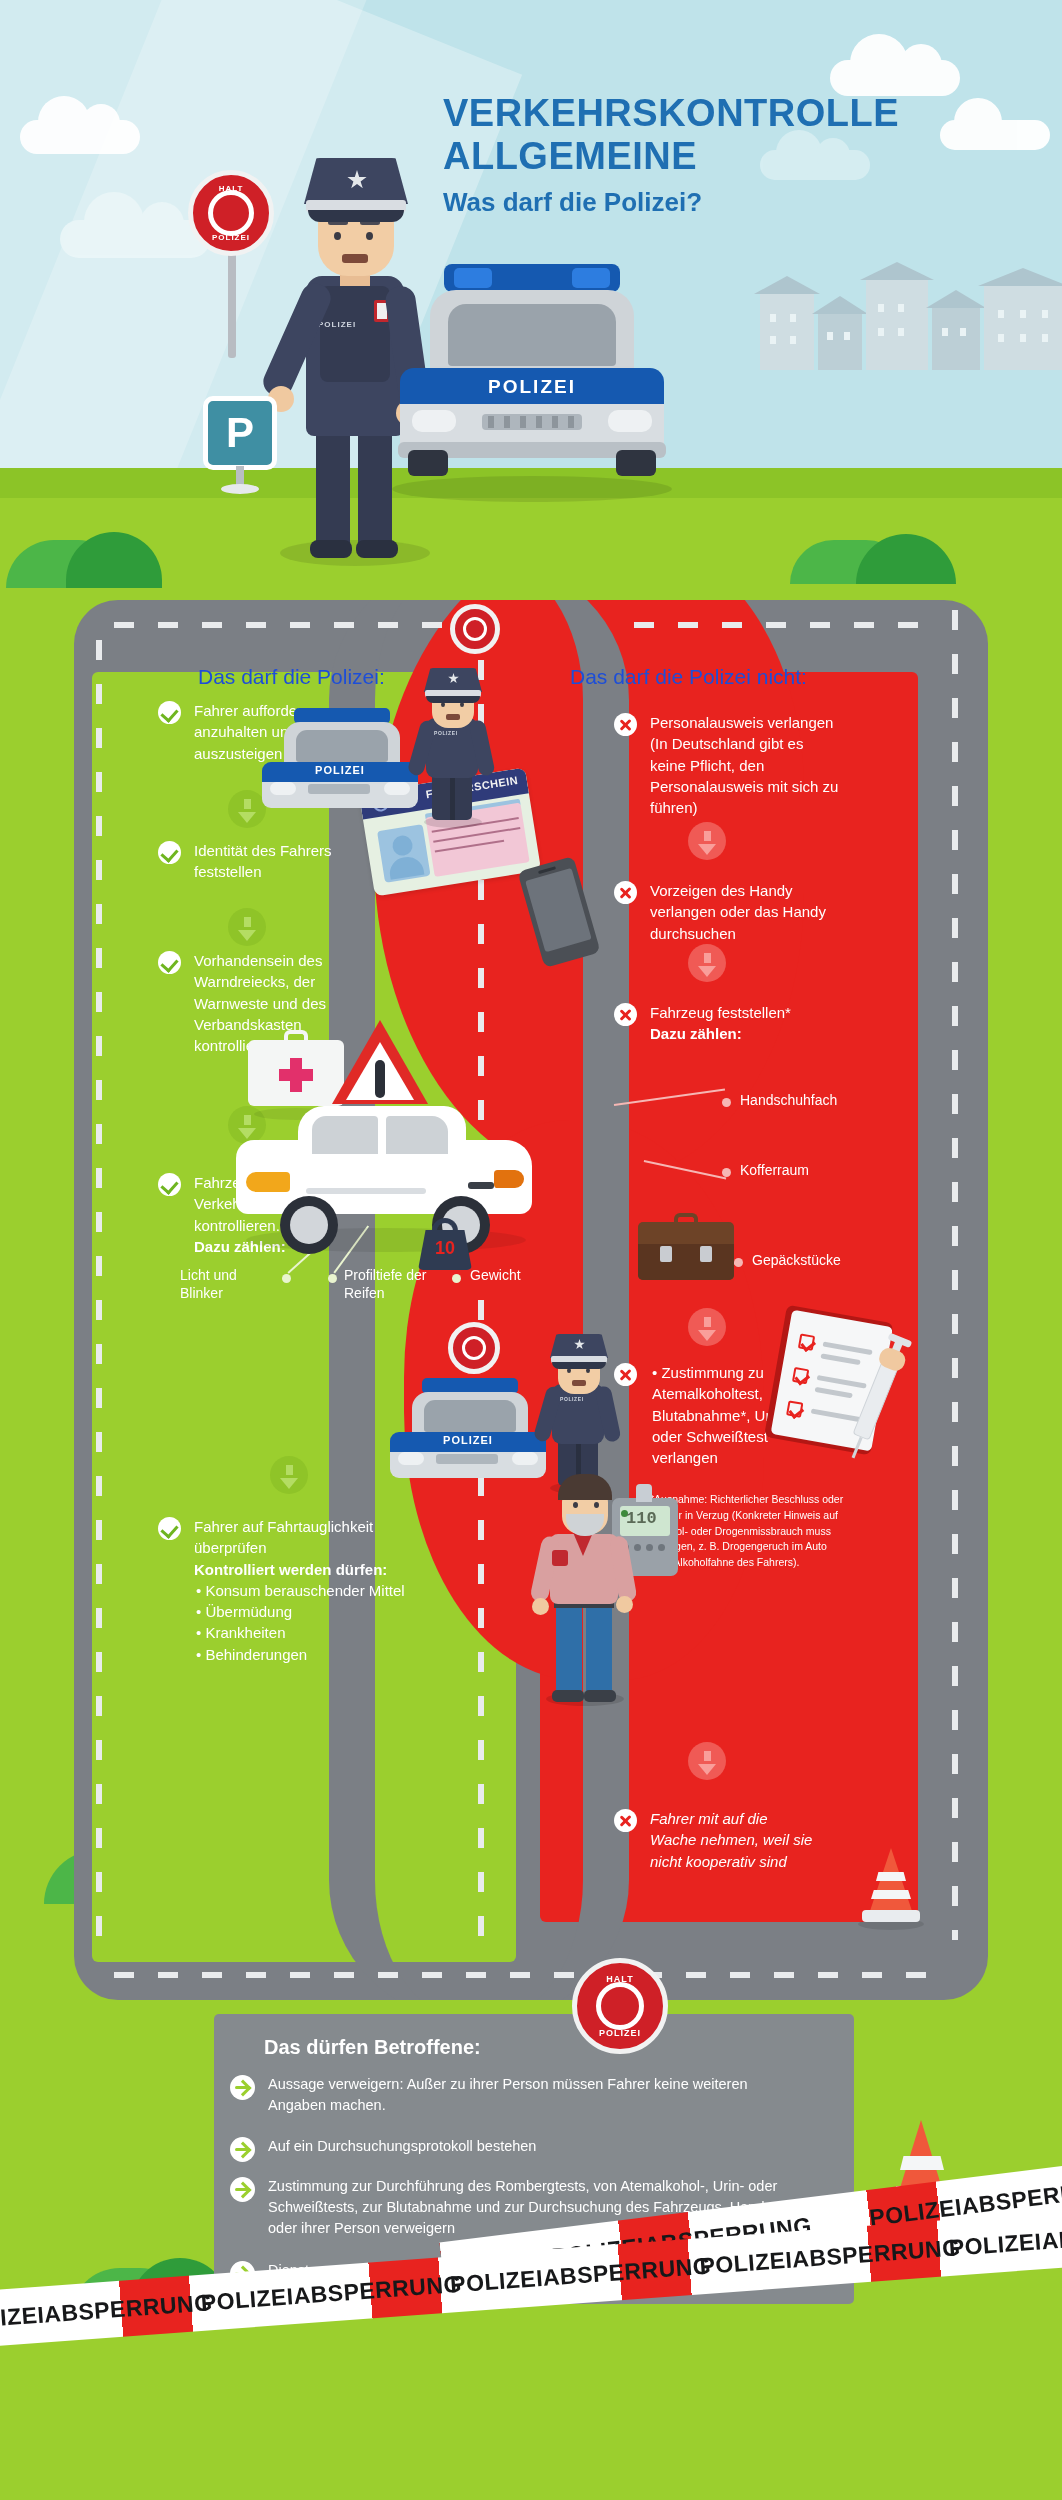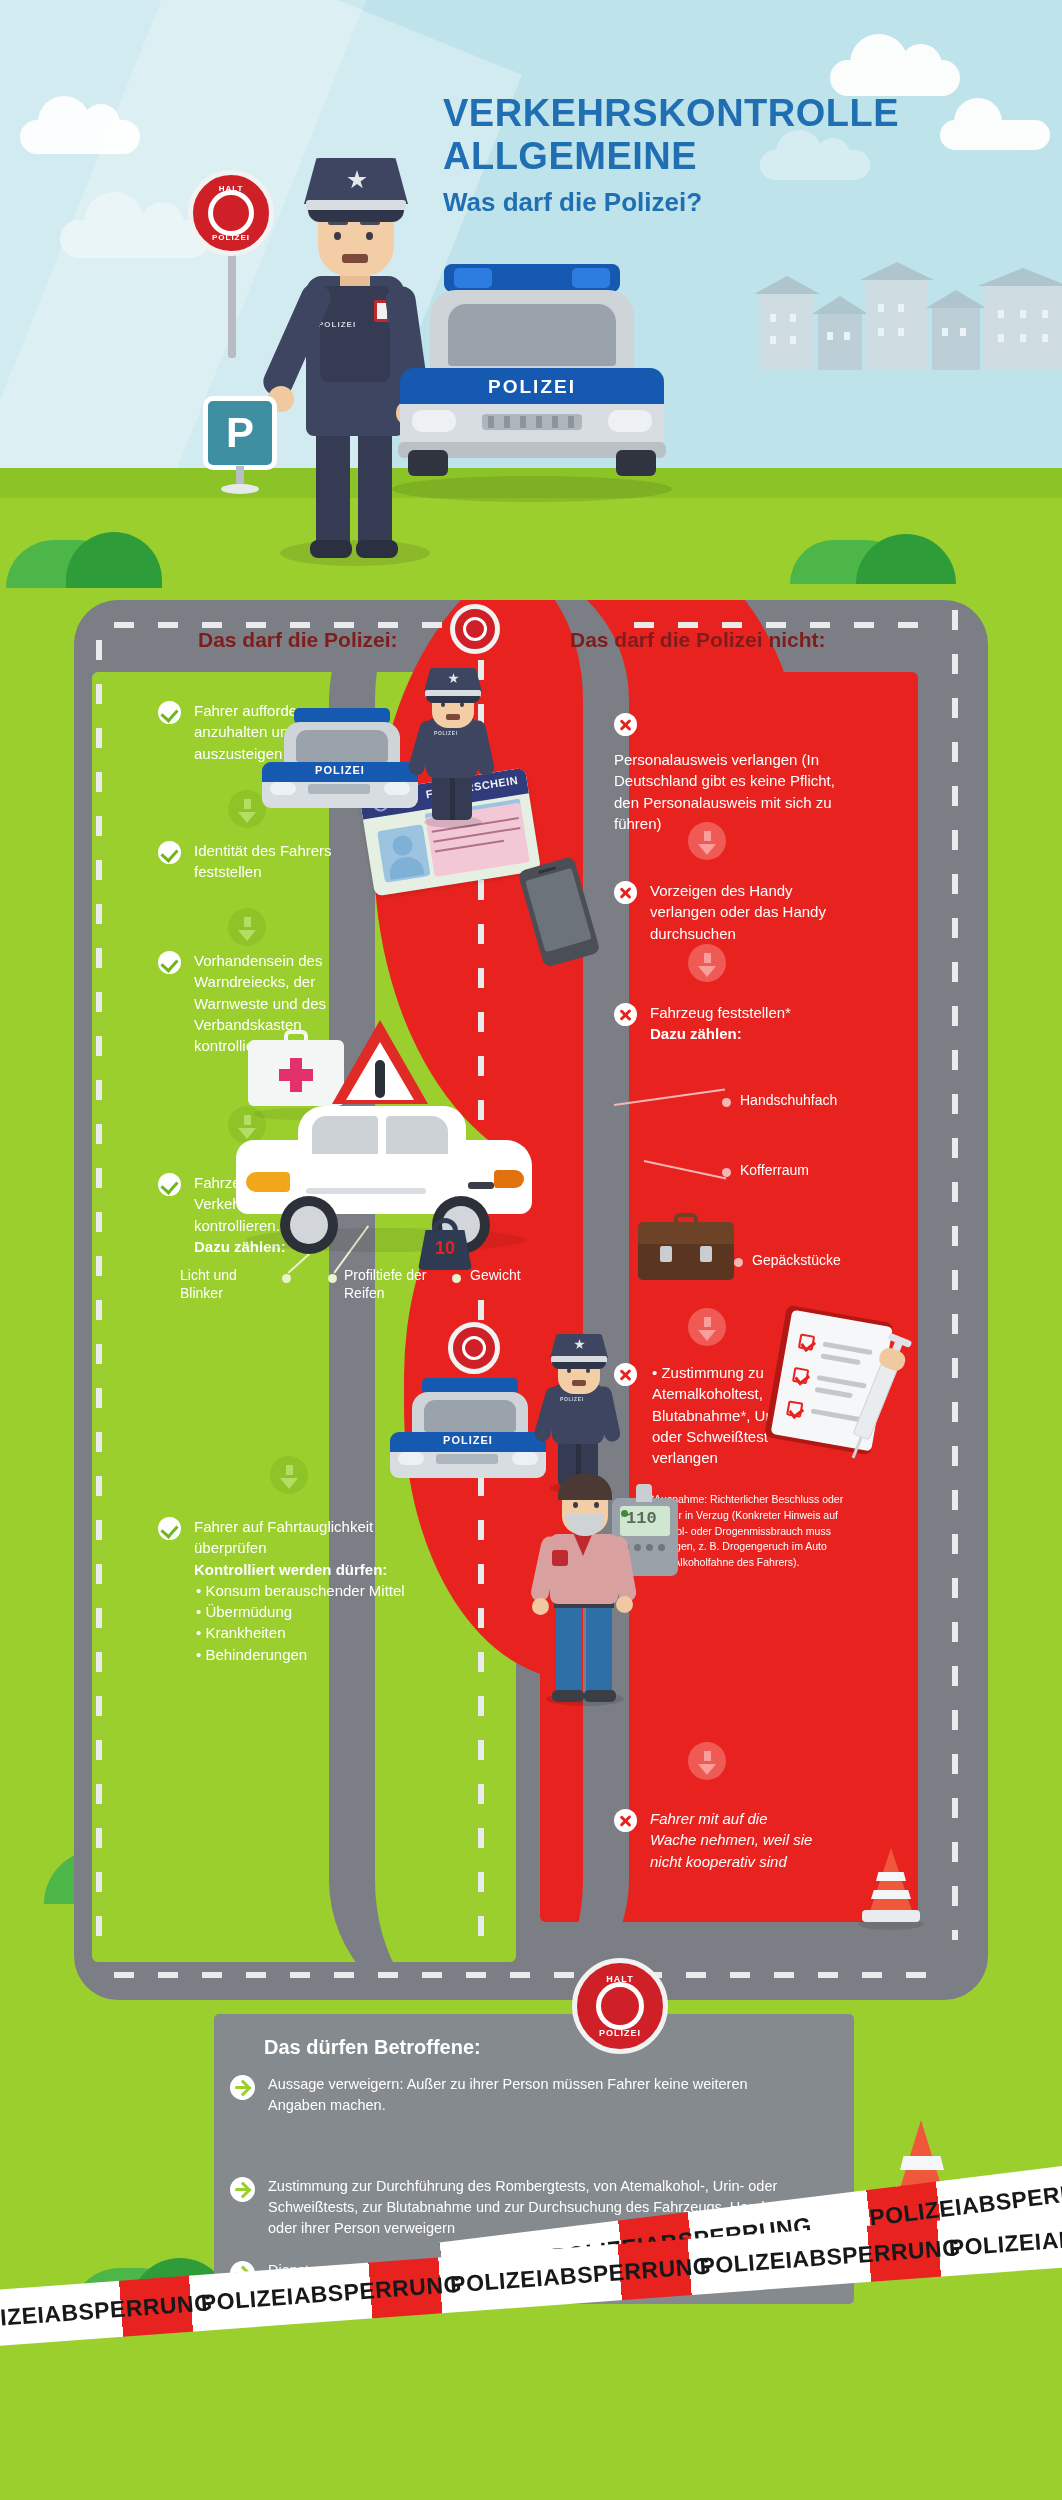--- a/index.html
+++ b/index.html
@@ -212,21 +212,21 @@
     position:absolute; width:6px; background:repeating-linear-gradient(
       to bottom, #e9ebed 0 20px, transparent 20px 44px);
   }
   .dash-h {
     position:absolute; height:6px; background:repeating-linear-gradient(
       to right, #e9ebed 0 20px, transparent 20px 44px);
   }
 
   
   .col-head {
-    position:absolute; color:#7f1d1d; font-weight:700; font-size:21px;
+    position:absolute; color:#1d4ed8; font-weight:400; font-size:21px;margin-top:37px;
   }
   .col-head.left { left:198px; top:628px; }
   .col-head.right { left:570px; top:628px; }
 
   
   .item { position:absolute; display:flex; gap:13px; align-items:flex-start; }
   .mark {
     flex:0 0 auto; width:23px; height:23px; border-radius:50%;
     background:#ffffff; position:relative; margin-top:1px;
   }
@@ -769,21 +769,21 @@
     <span class="itxt">
       <span>Fahrer auf Fahrtauglichkeit überprüfen</span>
       <b class="sub">Kontrolliert werden dürfen:</b>
       <span class="bul">• <span>Konsum berauschender Mittel</span></span>
       <span class="bul">• <span>Übermüdung</span></span>
       <span class="bul">• <span>Krankheiten</span></span>
       <span class="bul">• <span>Behinderungen</span></span>
     </span>
   </div>
 
-  <div class="item" style="left:614px; top:712px; width:228px;flex-direction:column;">
+  <div class="item" style="left:614px; top:712px; width:228px;">
     <span class="mark no"></span>
     <span class="itxt">Personalausweis verlangen (In Deutschland gibt es keine Pflicht, den Personalausweis mit sich zu führen)</span>
   </div>
   <div class="flowarr r" style="left:688px; top:822px;">
     <div class="stem"></div>
       <div class="a" style="margin-top:16px"></div>
   </div>
 
   <div class="item" style="left:614px; top:880px; width:230px;">
     <span class="mark no"></span>
@@ -1047,20 +1047,24 @@
   </div>
 
   <div class="disc-b-stick"></div>
   <div class="bottombox">
     <div class="bb-title">Das dürfen Betroffene:</div>
 
     <div class="bb-item" style="left:16px; top:60px; width:560px;">
       <span class="mark arrow"></span>
       <span class="bb-txt">Aussage verweigern: Außer zu ihrer Person müssen Fahrer keine weiteren Angaben machen.</span>
     </div>
+    <div class="bb-item" style="left:16px; top:122px; width:560px;">
+      <span class="mark arrow"></span>
+      <span class="bb-txt">Auf ein Durchsuchungsprotokoll bestehen</span>
+    </div>
     <div class="bb-item" style="left:16px; top:162px; width:560px;">
       <span class="mark arrow"></span>
       <span class="bb-txt">Zustimmung zur Durchführung des Rombergtests, von Atemalkohol-, Urin- oder Schweißtests, zur Blutabnahme und zur Durchsuchung des Fahrzeugs, Handys oder ihrer Person verweigern</span>
     </div>
     <div class="bb-item" style="left:16px; top:246px; width:560px;">
       <span class="mark arrow"></span>
       <span class="bb-txt">Dienstausweis des Polizisten verlangen und seine Daten notieren</span>
     </div>
   </div>
   <div class="disc disc-b">

